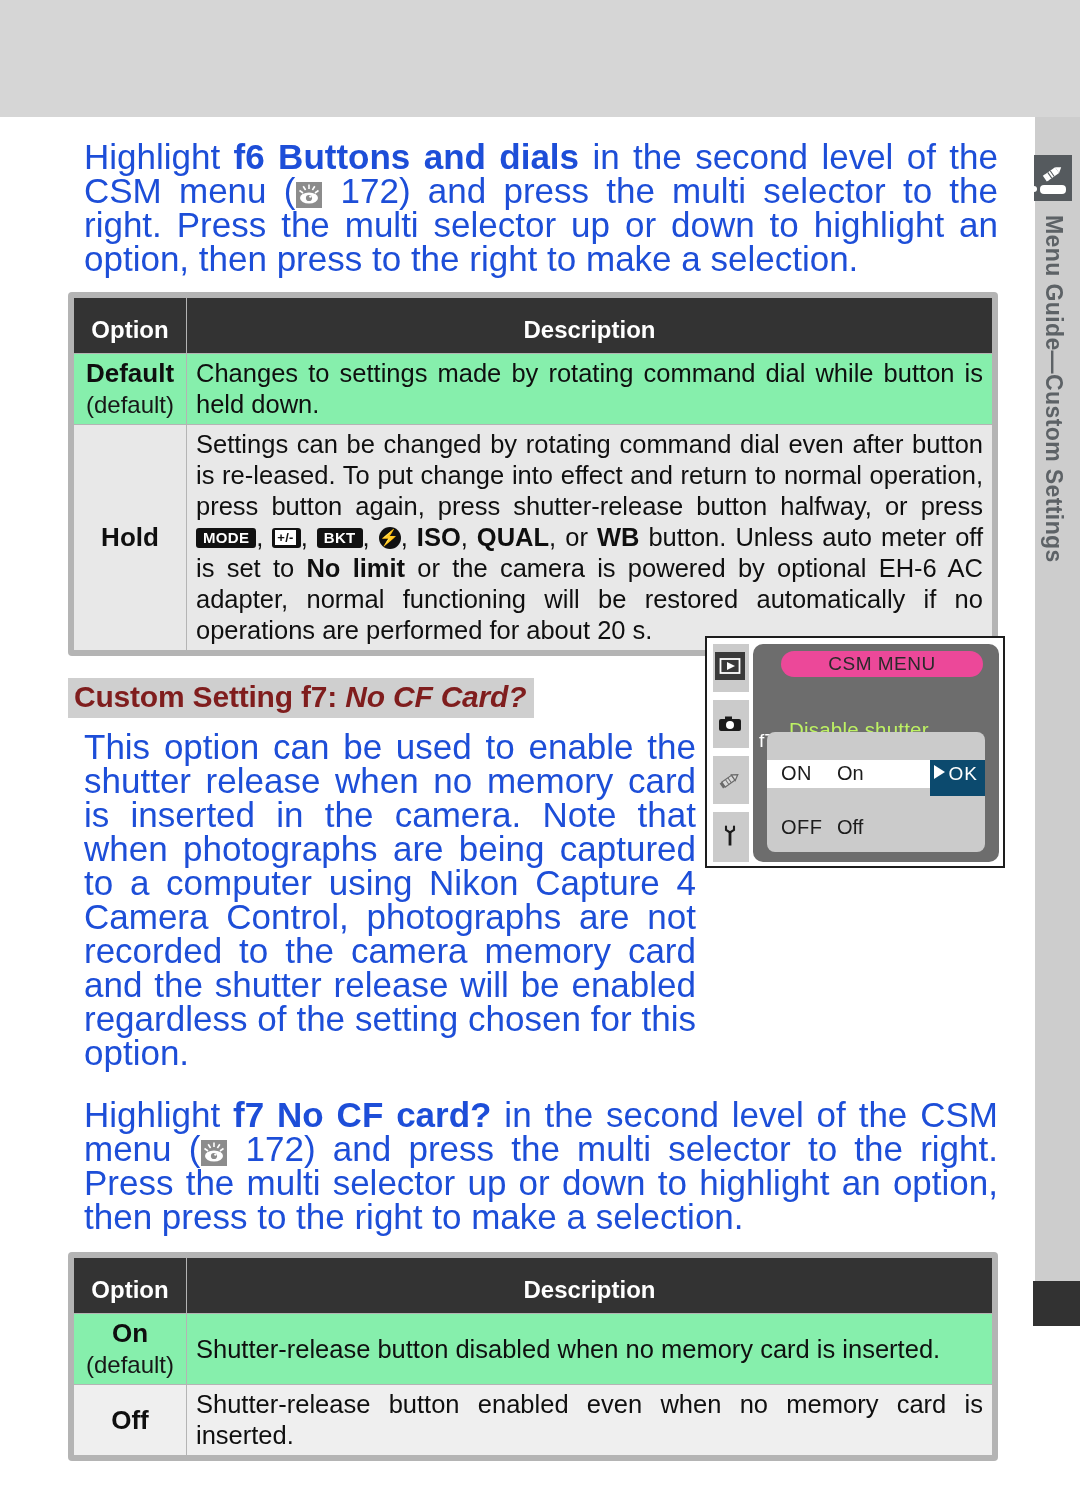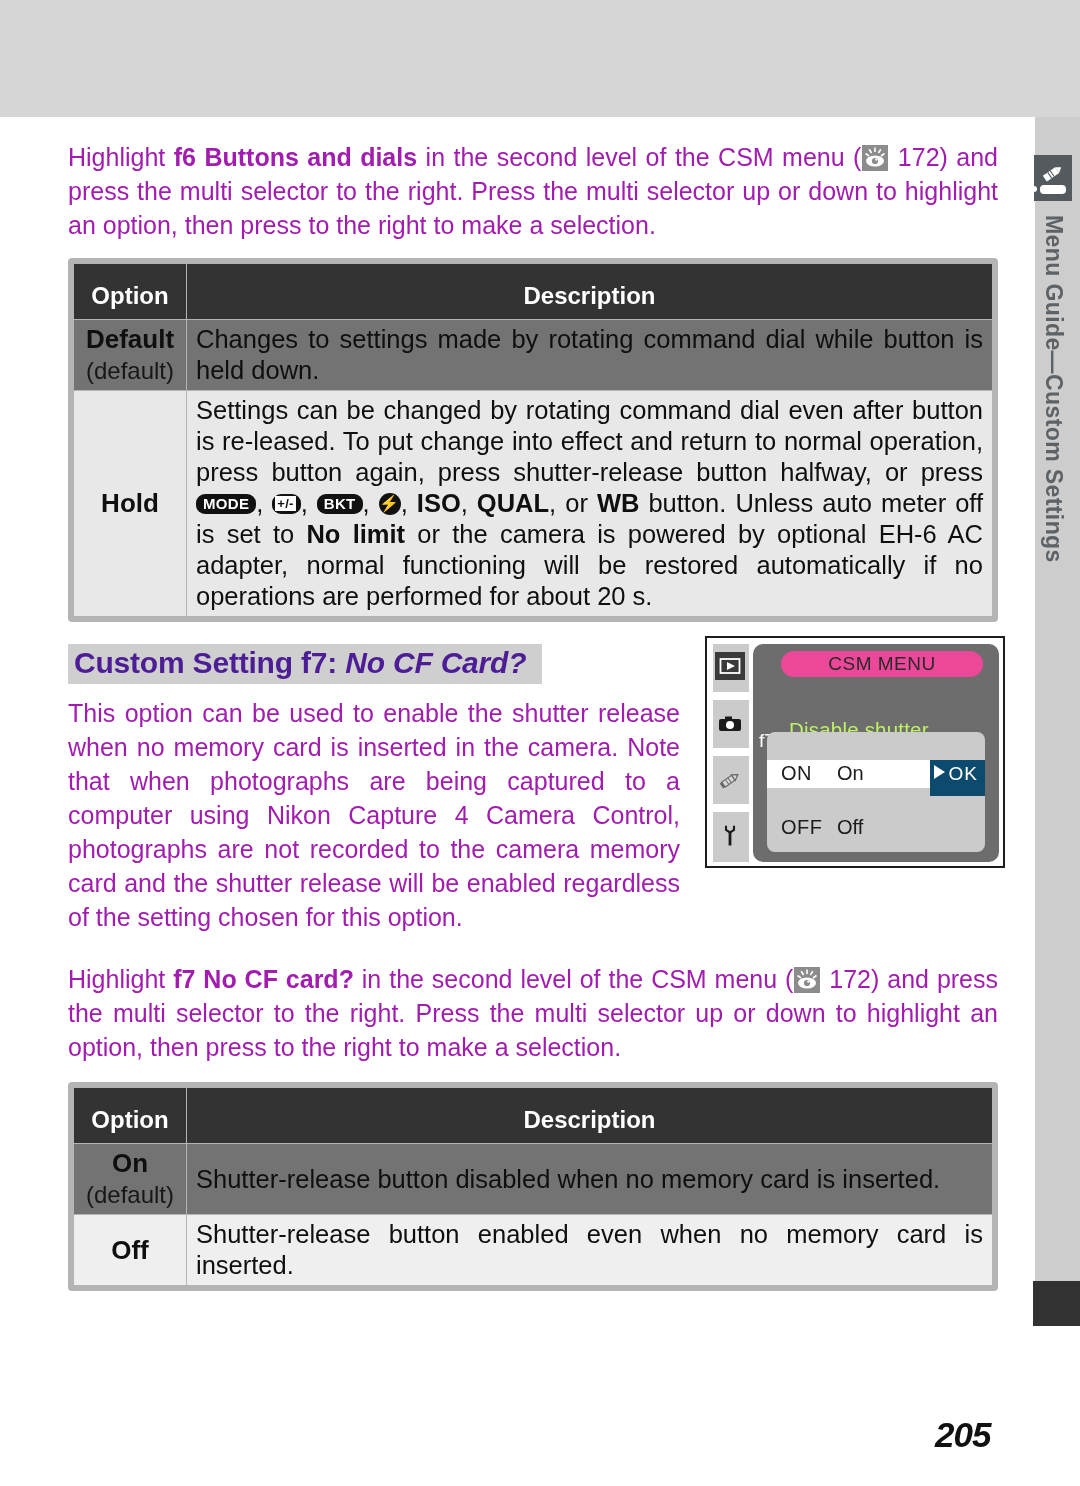--- a/index.html
+++ b/index.html
@@ -96,26 +96,26 @@
 
   
   .content {
     position: absolute;
     left: 68px;
     top: 140px;
     width: 930px;
   }
 
   p.body {
-    margin: 0 0 0 0;
-    font-size: 25px;
+    margin: 0 0 0 16px;
+    font-size: 35px;
     line-height: 34px;
     text-align: justify;
     text-justify: inter-word;
-    color: #a21caf;
+    color: #1d4ed8;
     font-weight: 300;
   }
   p.body b { font-weight: bold; }
 
   
   .eye-icon {
     display: inline-block;
     width: 26px;
     height: 26px;
     background: #8c8c8c;
@@ -158,32 +158,32 @@
     padding: 4px 9px;
     font-weight: 300;
   }
   .opt-table td.optcell {
     text-align: center;
     padding: 4px 2px;
     width: 112px;
   }
   .opt-table td.optcell .strong { font-weight: bold; font-size: 26px; display:block; }
   .opt-table td.optcell .sub { font-size: 24px; display:block; color:#171717; }
-  tr.shade-a td { background: #737373; }
+  tr.shade-a td { background: #86efac; }
   tr.shade-b td { background: #e8e8e8; }
   tr.shade-c td { background: #efefef; }
   .desc b { font-weight: bold; }
   .desc { text-align: justify; }
 
   
   .btn-badge {
     display: inline-block;
     background: #111111;
     color: #ffffff;
-    border-radius: 9px;
+    border-radius: 3px;
     font-size: 15px;
     font-weight: bold;
     line-height: 20px;
     height: 20px;
     padding: 0 7px;
     vertical-align: 2px;
     letter-spacing: 0.3px;
     position: relative;
     top: -1px;
   }
@@ -209,24 +209,24 @@
     padding: 0;
     text-align: center;
     font-size: 16px;
   }
 
   
   h2.section {
     margin: 0;
     font-size: 30px;
     font-weight: bold;
-    color: #4c1d95;
+    color: #7f1d1d;
     background: #cfcfcf;
     display: inline-block;
-    padding: 2px 16px 4px 6px;
+    padding: 2px 8px 4px 6px;
     letter-spacing: -0.2px;
   }
   h2.section em { font-style: italic; }
 
   
   .lcd-figure {
     position: absolute;
     left: 637px;
     top: 496px;
     width: 300px;

